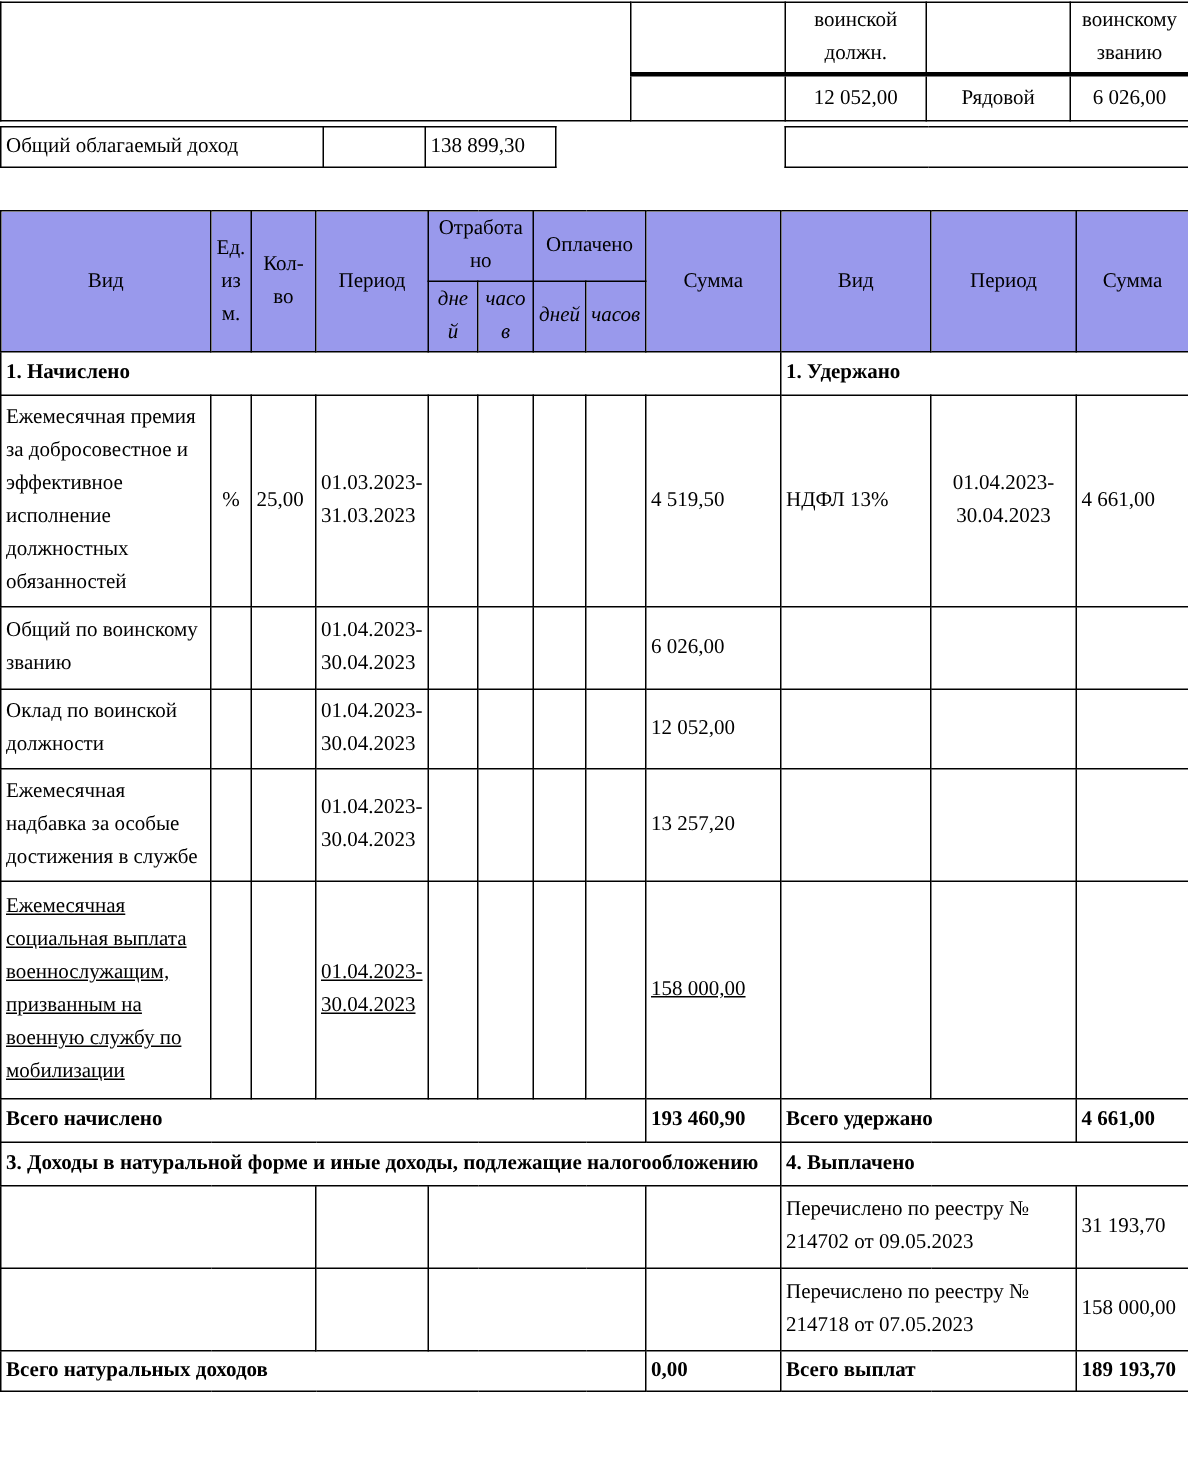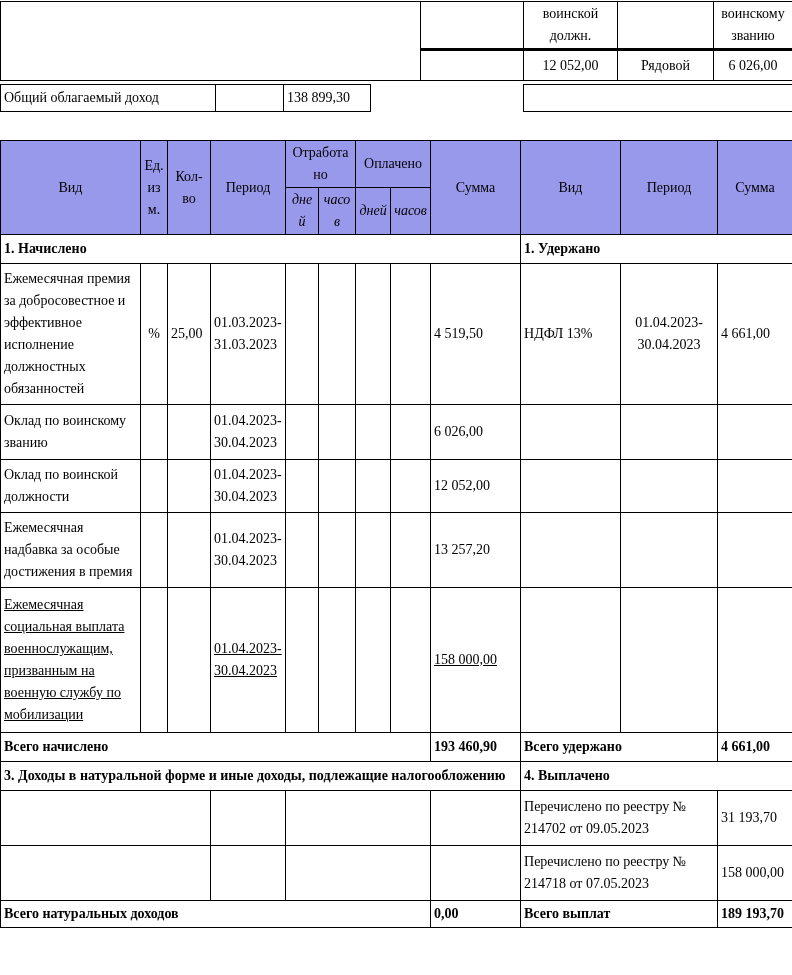--- a/index.html
+++ b/index.html
@@ -137,21 +137,21 @@
       <td></td>
       <td></td>
       <td></td>
       <td></td>
       <td class="num">4 519,50</td>
       <td>НДФЛ 13%</td>
       <td class="ctr">01.04.2023-30.04.2023</td>
       <td class="num">4 661,00</td>
     </tr>
     <tr class="rowB">
-      <td>Оклад по воинскому званию</td>
+      <td>Общий по воинскому званию</td>
       <td></td>
       <td></td>
       <td>01.04.2023-30.04.2023</td>
       <td></td>
       <td></td>
       <td></td>
       <td></td>
       <td class="num">6 026,00</td>
       <td></td>
       <td></td>
@@ -165,21 +165,21 @@
       <td></td>
       <td></td>
       <td></td>
       <td></td>
       <td class="num">12 052,00</td>
       <td></td>
       <td></td>
       <td></td>
     </tr>
     <tr class="rowD">
-      <td>Ежемесячная надбавка за особые достижения в премия</td>
+      <td>Ежемесячная надбавка за особые достижения в службе</td>
       <td></td>
       <td></td>
       <td>01.04.2023-30.04.2023</td>
       <td></td>
       <td></td>
       <td></td>
       <td></td>
       <td class="num">13 257,20</td>
       <td></td>
       <td></td>

